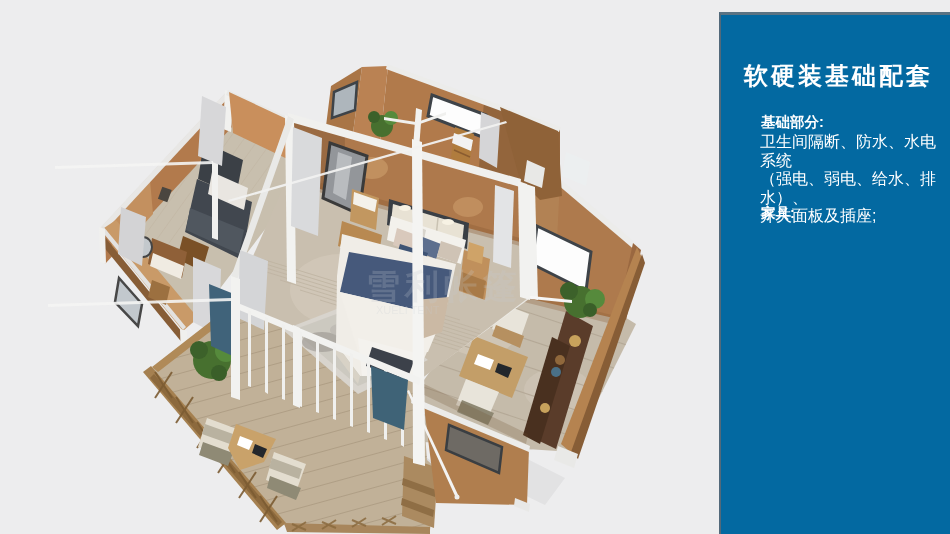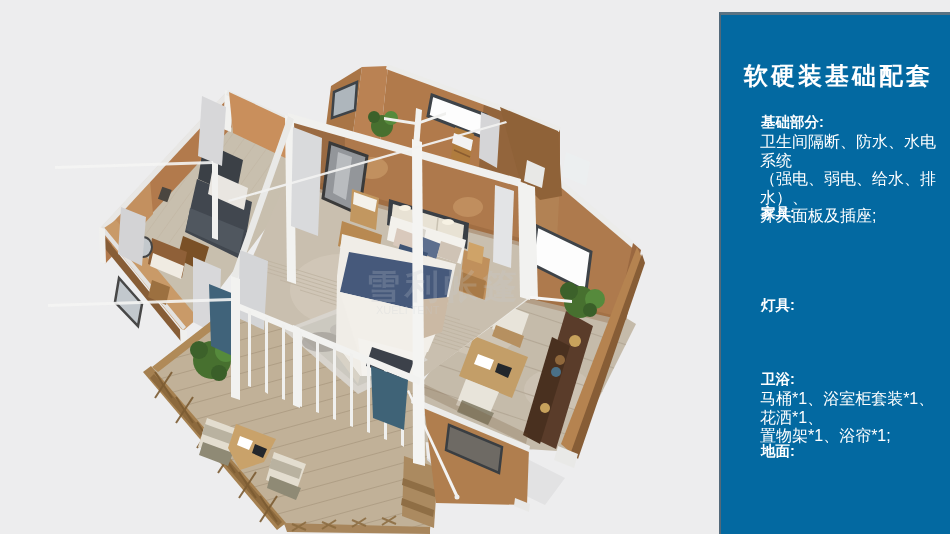--- a/index.html
+++ b/index.html
@@ -433,25 +433,19 @@
 <div class="sec" style="top:98px;">
 <h2>基础部分:</h2>
 <p>卫生间隔断、防水、水电系统<br>（强电、弱电、给水、排水）、<br>开关面板及插座;</p>
 </div>
 
 <div class="sec" style="top:189px;">
 <h2>家具:</h2>
 </div>
 
 <div class="sec" style="top:281px;">
-<h2>灯具:</h2>
-</div>
-
-<div class="sec" style="top:355px;">
-<h2>卫浴:</h2>
-<p>马桶*1、浴室柜套装*1、花洒*1、<br>置物架*1、浴帘*1;</p>
-</div>
+</div>
+
 
 <div class="sec" style="top:427px;">
-<h2>地面:</h2>
 </div>
 </div>
 </div>
 
 </body></html>

